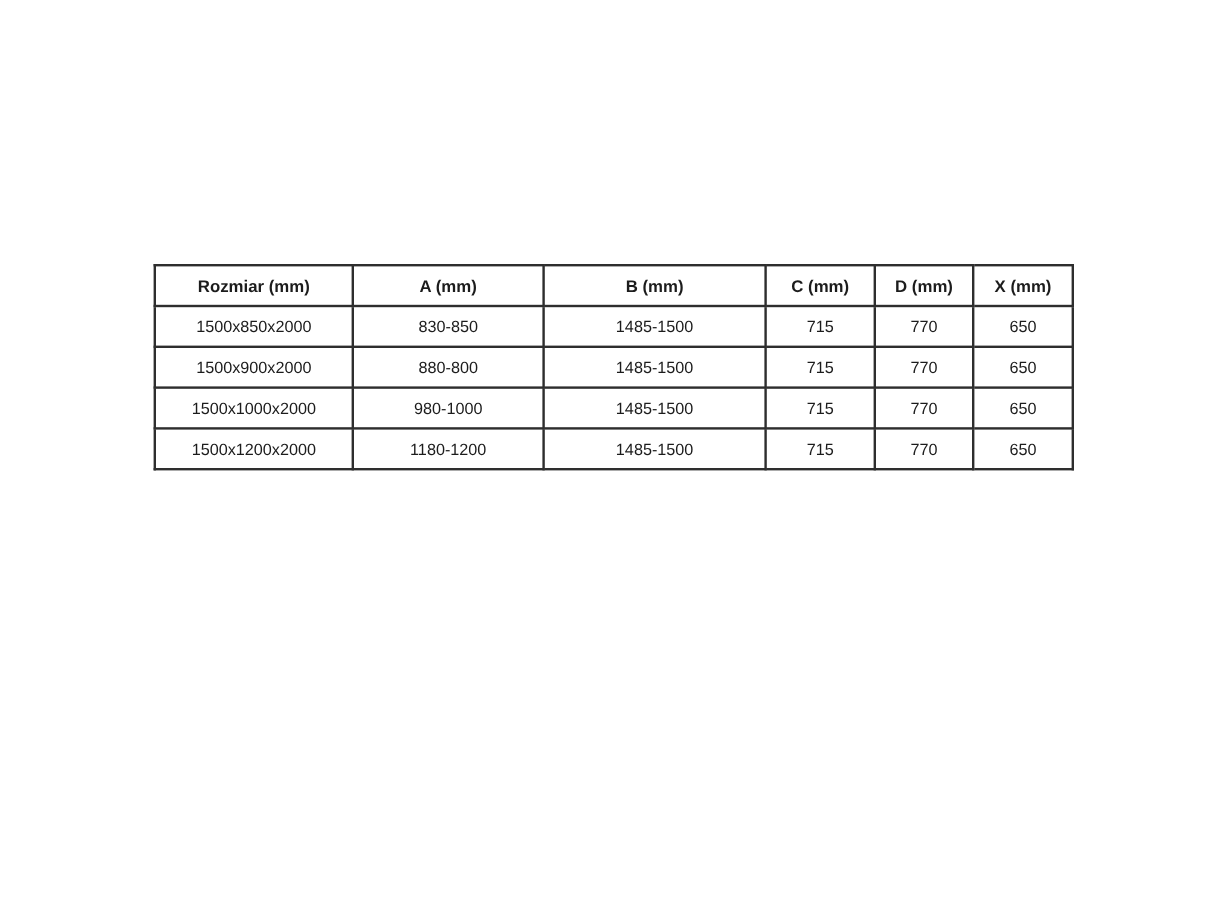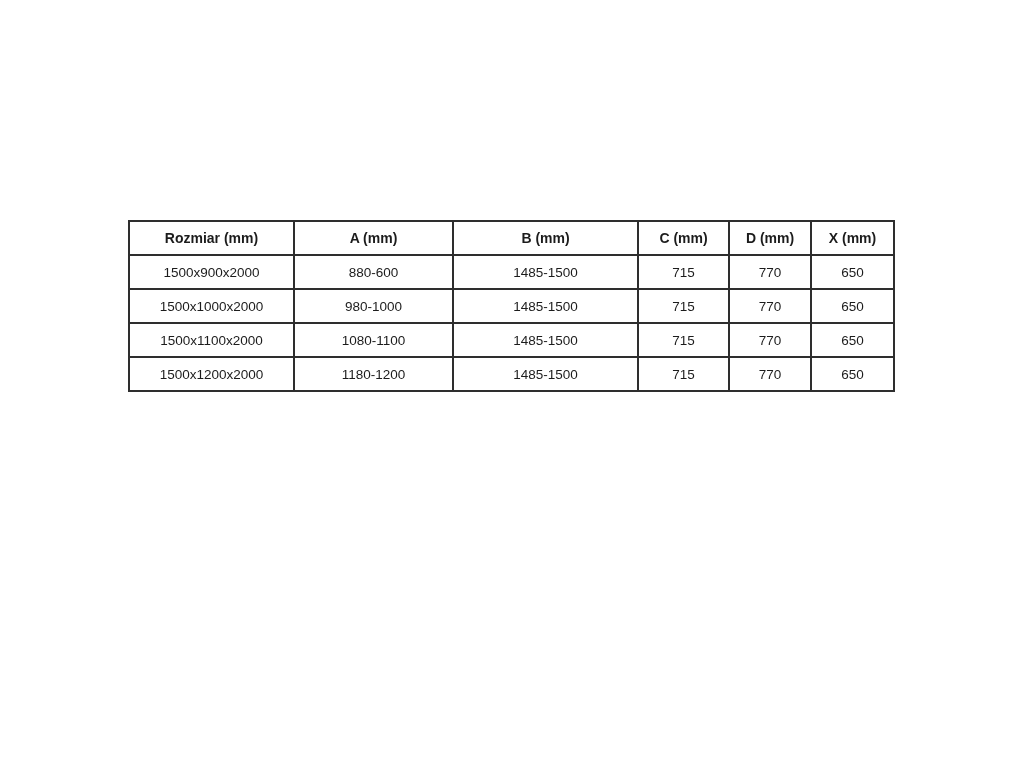--- a/index.html
+++ b/index.html
@@ -65,38 +65,38 @@
           <th>Rozmiar (mm)</th>
           <th>A (mm)</th>
           <th>B (mm)</th>
           <th>C (mm)</th>
           <th>D (mm)</th>
           <th>X (mm)</th>
         </tr>
       </thead>
     <tbody>
         <tr>
+          <td>1500x850x2000</td>
+          <td>830-850</td>
+          <td>1485-1500</td>
+          <td>715</td>
+          <td>770</td>
+          <td>650</td>
+        </tr>
+        <tr>
           <td>1500x900x2000</td>
-          <td>880-600</td>
+          <td>880-800</td>
           <td>1485-1500</td>
           <td>715</td>
           <td>770</td>
           <td>650</td>
         </tr>
         <tr>
           <td>1500x1000x2000</td>
           <td>980-1000</td>
-          <td>1485-1500</td>
-          <td>715</td>
-          <td>770</td>
-          <td>650</td>
-        </tr>
-        <tr>
-          <td>1500x1100x2000</td>
-          <td>1080-1100</td>
           <td>1485-1500</td>
           <td>715</td>
           <td>770</td>
           <td>650</td>
         </tr>
         <tr>
           <td>1500x1200x2000</td>
           <td>1180-1200</td>
           <td>1485-1500</td>
           <td>715</td>

